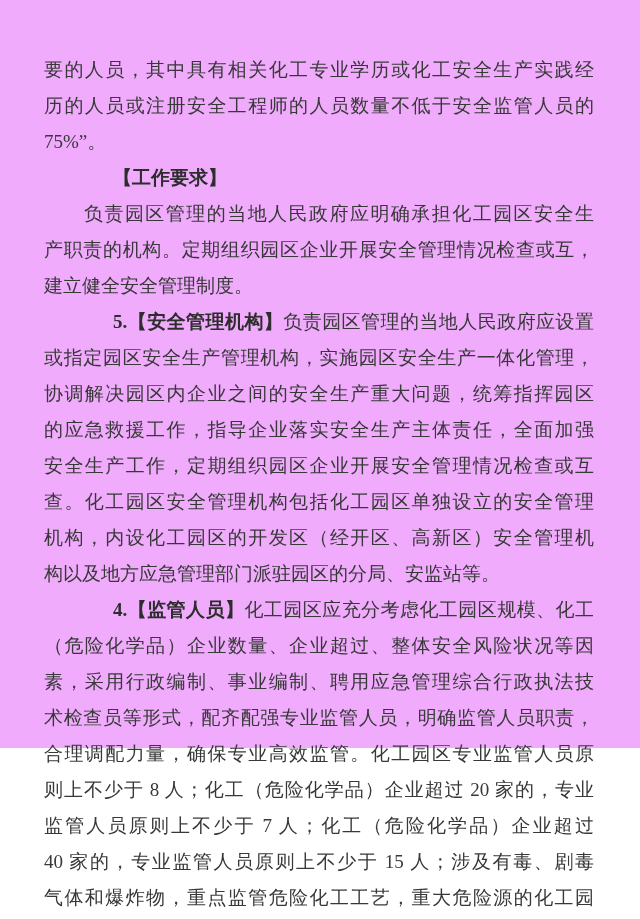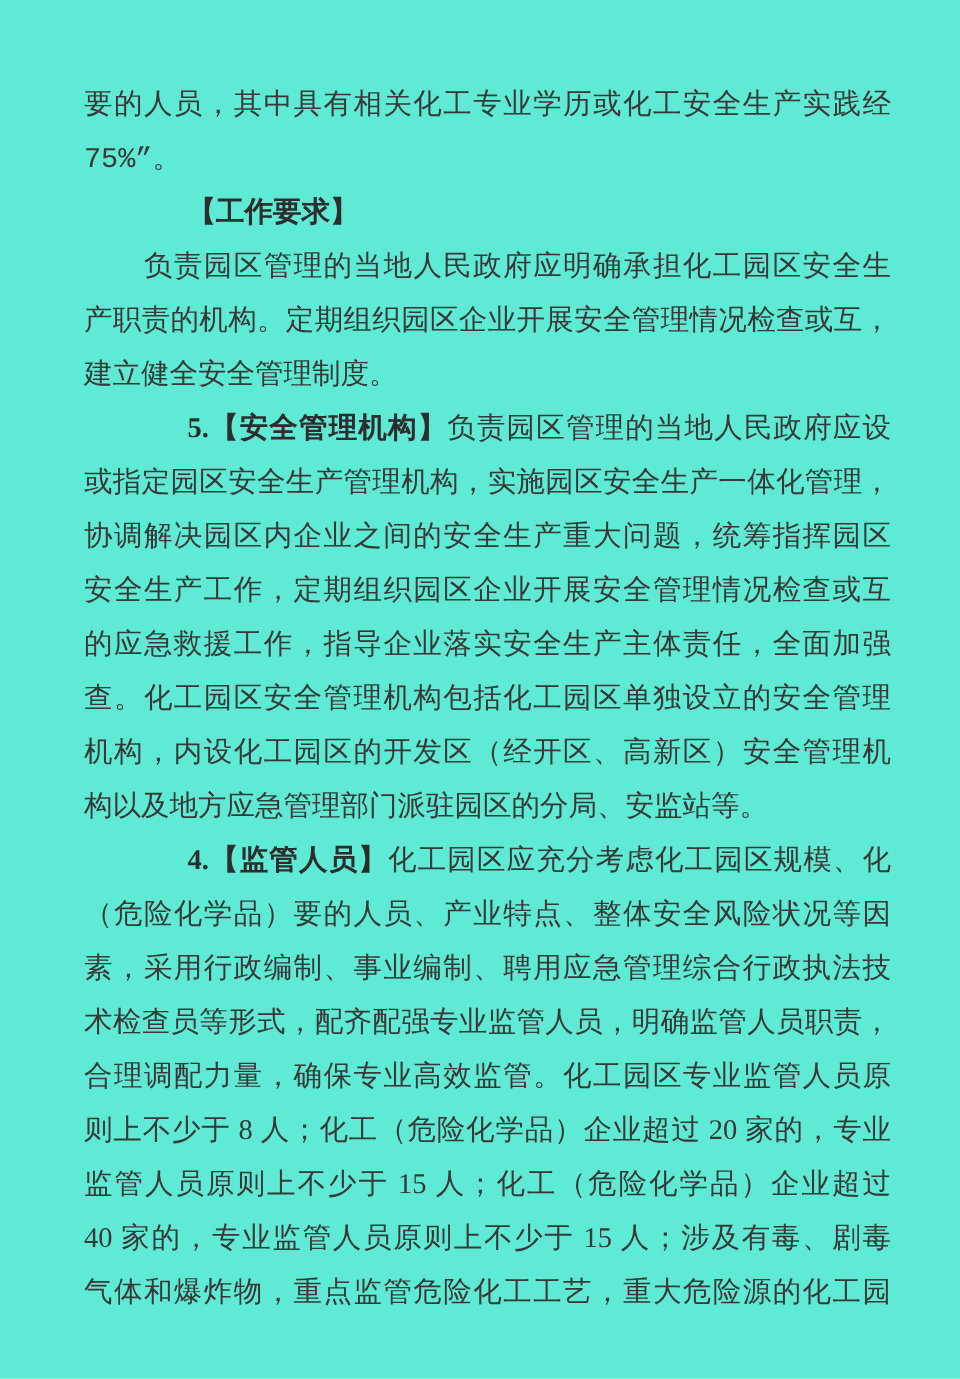--- a/index.html
+++ b/index.html
@@ -6,74 +6,74 @@
   body {
     width: 640px;
     height: 919px;
     background: #ffffff;
     overflow: hidden;
     font-family: "Liberation Serif", "DejaVu Serif", serif;
   }
   .page {
     box-sizing: border-box;
     width: 640px;
-    height: 919px;
-    padding: 52px 46px 0 56px;
-    background: #5eead4;
+    height: 748px;
+    padding: 52px 46px 0 44px;
+    background: #f0abfc;
   }
   .text-block {
     width: 100%;
   }
   .line {
     height: 36px;
     line-height: 36px;
     font-size: 19px;
     color: #383838;
     overflow: hidden;
     text-align: justify;
     text-align-last: justify;
     text-justify: inter-ideograph;
     white-space: normal;
   }
   .line.no-just {
     text-align: center;
     text-align-last: left;
-    font-family: Liberation Mono, monospace;
   }
   .line.indent {
     text-indent: 40px;
   }
   .line b {
     font-weight: bold;
     color: #2d2d2d;
     margin-left: 29px;
   }
 </style>
 </head>
 <body>
 
 <div class="page">
   <div class="text-block" id="doc-lines">
       <div class="line">要的人员，其中具有相关化工专业学历或化工安全生产实践经</div>
+      <div class="line">历的人员或注册安全工程师的人员数量不低于安全监管人员的</div>
       <div class="line no-just">75%”。</div>
       <div class="line no-just indent"><b>【工作要求】</b></div>
       <div class="line indent">负责园区管理的当地人民政府应明确承担化工园区安全生</div>
       <div class="line">产职责的机构。定期组织园区企业开展安全管理情况检查或互，</div>
       <div class="line no-just">建立健全安全管理制度。</div>
       <div class="line indent"><b>5.【安全管理机构】</b>负责园区管理的当地人民政府应设置</div>
       <div class="line">或指定园区安全生产管理机构，实施园区安全生产一体化管理，</div>
       <div class="line">协调解决园区内企业之间的安全生产重大问题，统筹指挥园区</div>
+      <div class="line">的应急救援工作，指导企业落实安全生产主体责任，全面加强</div>
       <div class="line">安全生产工作，定期组织园区企业开展安全管理情况检查或互</div>
-      <div class="line">的应急救援工作，指导企业落实安全生产主体责任，全面加强</div>
       <div class="line">查。化工园区安全管理机构包括化工园区单独设立的安全管理</div>
       <div class="line">机构，内设化工园区的开发区（经开区、高新区）安全管理机</div>
       <div class="line no-just">构以及地方应急管理部门派驻园区的分局、安监站等。</div>
       <div class="line indent"><b>4.【监管人员】</b>化工园区应充分考虑化工园区规模、化工</div>
-      <div class="line">（危险化学品）要的人员、产业特点、整体安全风险状况等因</div>
+      <div class="line">（危险化学品）企业数量、企业超过、整体安全风险状况等因</div>
       <div class="line">素，采用行政编制、事业编制、聘用应急管理综合行政执法技</div>
       <div class="line">术检查员等形式，配齐配强专业监管人员，明确监管人员职责，</div>
       <div class="line">合理调配力量，确保专业高效监管。化工园区专业监管人员原</div>
       <div class="line">则上不少于 8 人；化工（危险化学品）企业超过 20 家的，专业</div>
-      <div class="line">监管人员原则上不少于 15 人；化工（危险化学品）企业超过</div>
+      <div class="line">监管人员原则上不少于 7 人；化工（危险化学品）企业超过</div>
       <div class="line">40 家的，专业监管人员原则上不少于 15 人；涉及有毒、剧毒</div>
       <div class="line">气体和爆炸物，重点监管危险化工工艺，重大危险源的化工园</div>
     </div>
 </div>
 
 </body></html>

